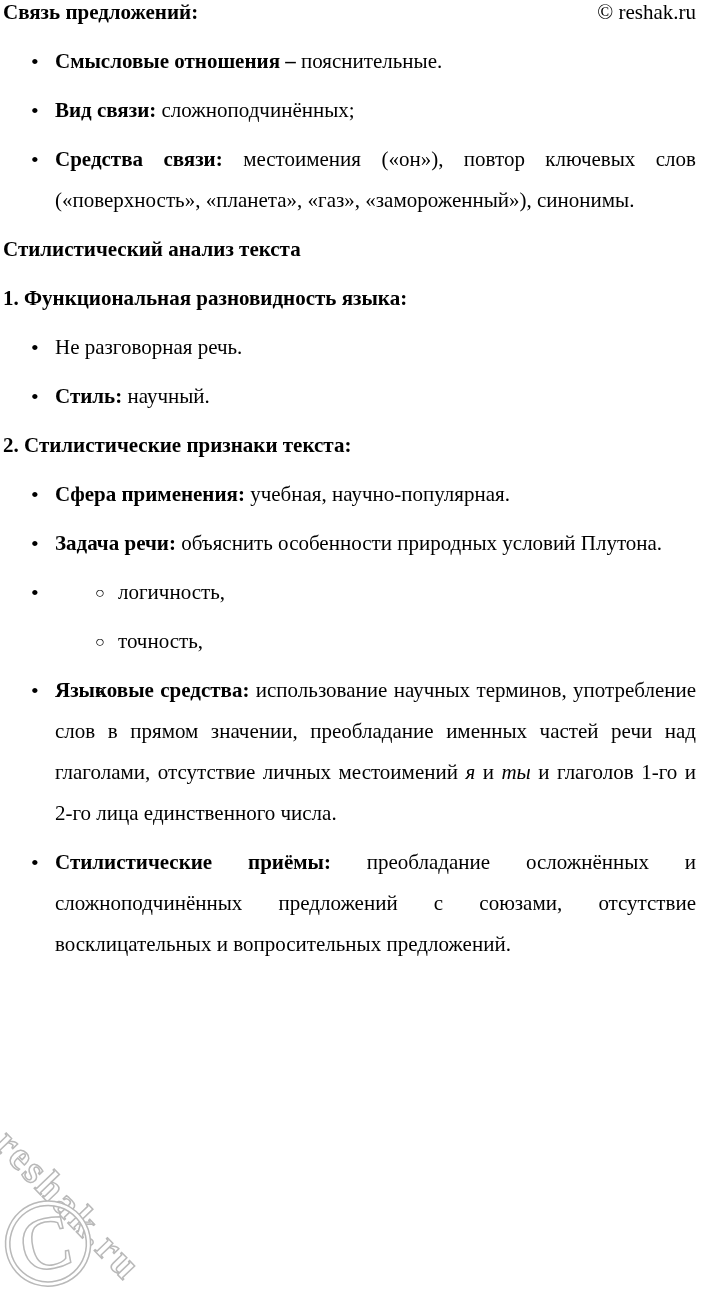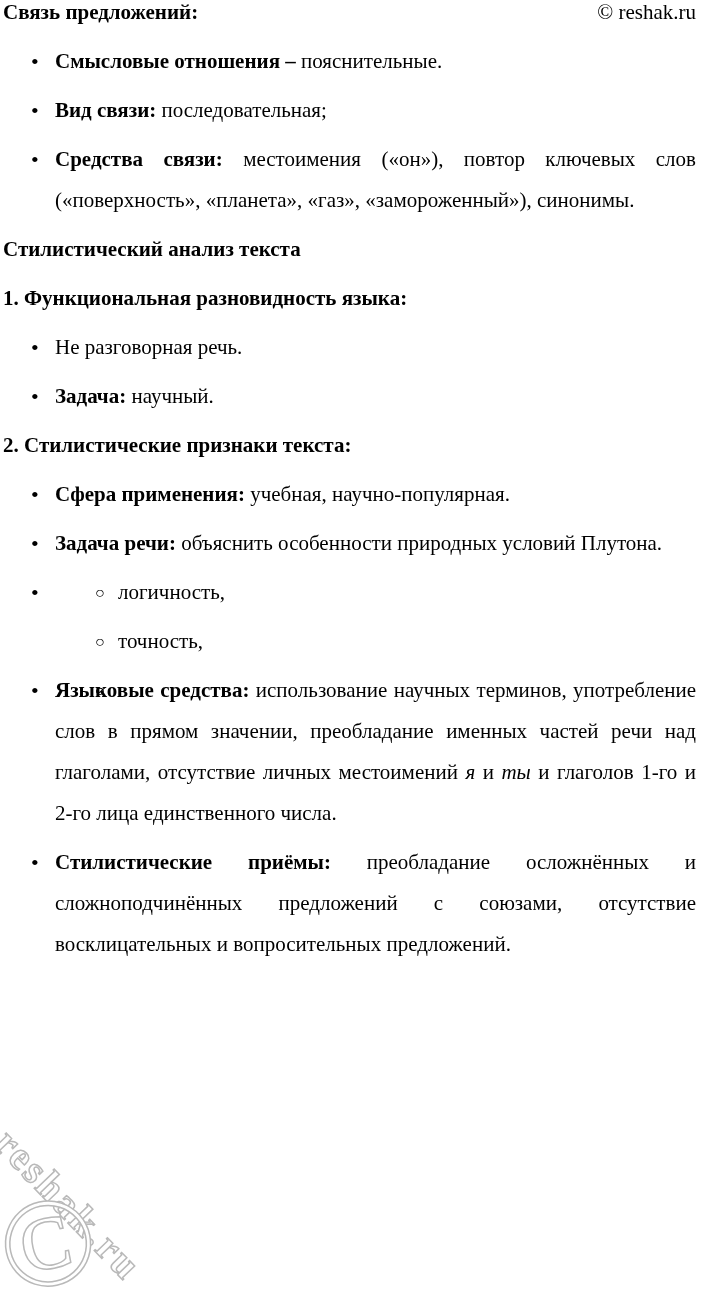--- a/index.html
+++ b/index.html
@@ -53,41 +53,41 @@
       <span class="copyright">© reshak.ru</span>
     </div>
 
     <div class="li1">
       <span class="marker">•</span>
       <span class="b">Смысловые отношения –</span><span> пояснительные.</span>
     </div>
 
     <div class="li1">
       <span class="marker">•</span>
-      <span class="b">Вид связи:</span><span> последовательная;</span>
+      <span class="b">Вид связи:</span><span> сложноподчинённых;</span>
     </div>
 
     <div class="li1">
       <span class="marker">•</span>
       <span class="b">Средства связи:</span><span> местоимения («он»), повтор ключевых слов («поверхность», «планета», «газ», «замороженный»), синонимы.</span>
     </div>
 
 
     <p class="heading">Стилистический анализ текста</p>
 
     <p class="heading">1. Функциональная разновидность языка:</p>
 
     <div class="li1">
       <span class="marker">•</span>
       <span>Не разговорная речь.</span>
     </div>
 
     <div class="li1">
       <span class="marker">•</span>
-      <span class="b">Задача:</span><span> научный.</span>
+      <span class="b">Стиль:</span><span> научный.</span>
     </div>
 
     <p class="heading">2. Стилистические признаки текста:</p>
 
     <div class="li1">
       <span class="marker">•</span>
       <span class="b">Сфера применения:</span><span> учебная, научно-популярная.</span>
     </div>
 
     <div class="li1">

